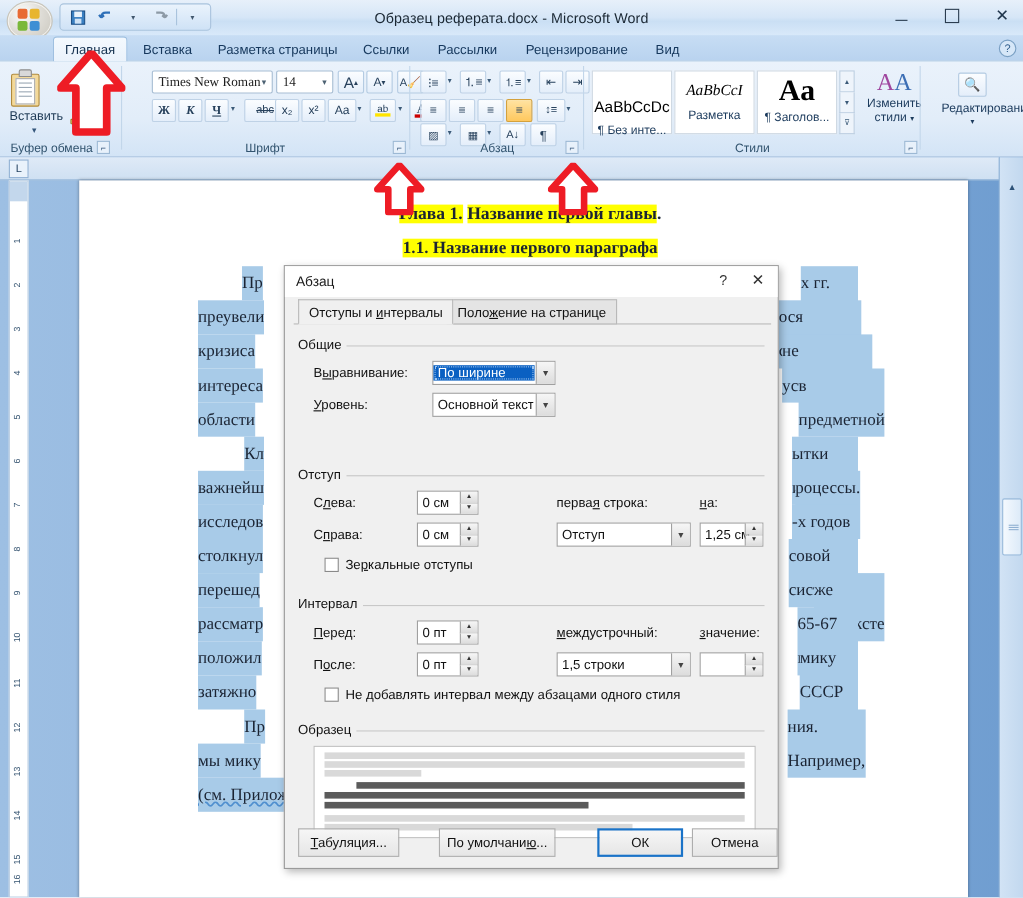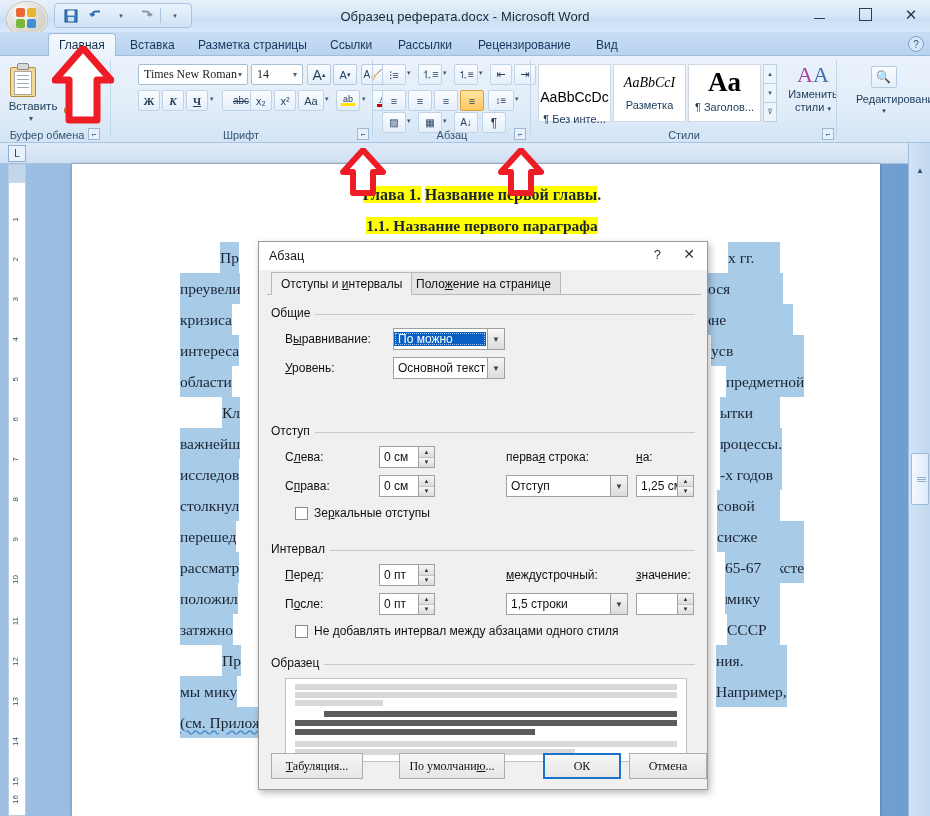--- a/index.html
+++ b/index.html
@@ -237,21 +237,21 @@
   .chk { position:absolute; display:flex; align-items:center; gap:6px; font-size:12px; color:#111; }
   .chk .box { width:13px; height:13px; border:1px solid #8a8a8a; background:#fff; }
   .preview {
     position:absolute; border:1px solid #c0c0c0; background:#fff; overflow:hidden;
   }
   .pv-line { height:6px; margin:0 9px 2px 9px; background:#d9d9d9; }
   .pv-line.short { width:22%; }
   .pv-dark { height:6px; margin:0 9px 3px 9px; background:#5b5b5b; }
   .pv-dark.ind { margin-left:38px; }
   .pv-dark.last { width:60%; }
-  .dlg-buttons { position:absolute; left:8px; bottom:10px; width:434px; height:26px;font-family:Liberation Serif, serif; }
+  .dlg-buttons { position:absolute; left:8px; bottom:10px; width:434px; height:26px; }
   .dbtn {
     position:absolute; height:26px; border:1px solid #adadad;
     background:linear-gradient(to bottom,#f6f6f6,#e6e6e6);
     display:flex; align-items:center; justify-content:center; font-size:12px; color:#111;
   }
   .dbtn.default { border:2px solid #1a73c8; }
   .u { text-decoration:underline; }
 </style>
 </head>
 <body>
@@ -650,21 +650,21 @@
         <div class="dtab active" style="left:4px;">
           <span>Отступы и <span class="u">и</span>нтервалы</span>
         </div>
       </div>
 
       <div class="fieldset" style="left:4px; top:42px; width:424px; height:72px;">
         <div class="fs-line"></div>
         <div class="fs-legend">Общие</div>
         <div class="lbl" style="left:14px; top:18px;">В<span class="u">ы</span>равнивание:</div>
         <div class="cbx selected" style="left:122px; top:14px; width:112px;">
-          <span class="val">По можно</span>
+          <span class="val">По ширине</span>
           <span class="drop">▼</span>
         </div>
         <div class="lbl" style="left:14px; top:47px;"><span class="u">У</span>ровень:</div>
         <div class="cbx" style="left:122px; top:43px; width:112px;">
           <span class="val">Основной текст</span>
           <span class="drop">▼</span>
         </div>
       </div>
 
       <div class="fieldset" style="left:4px; top:160px; width:424px; height:105px;">

